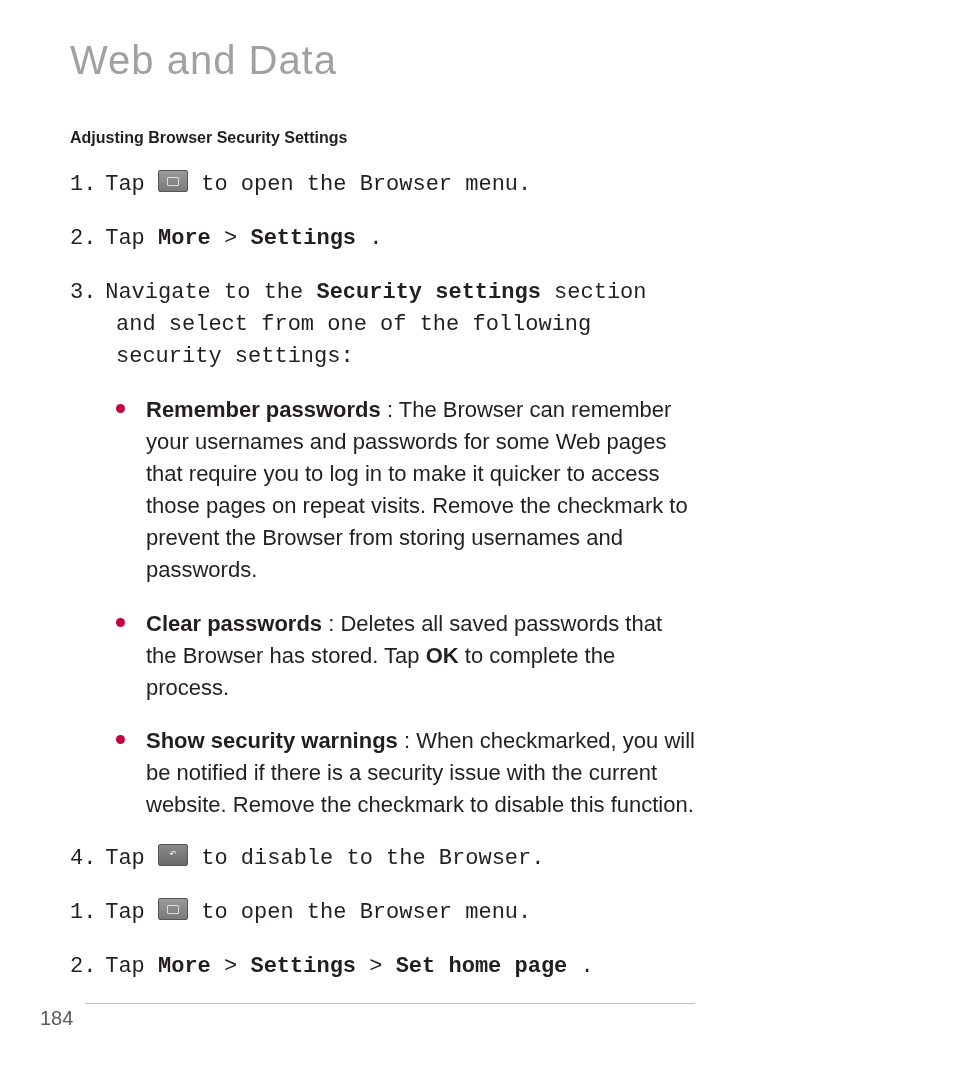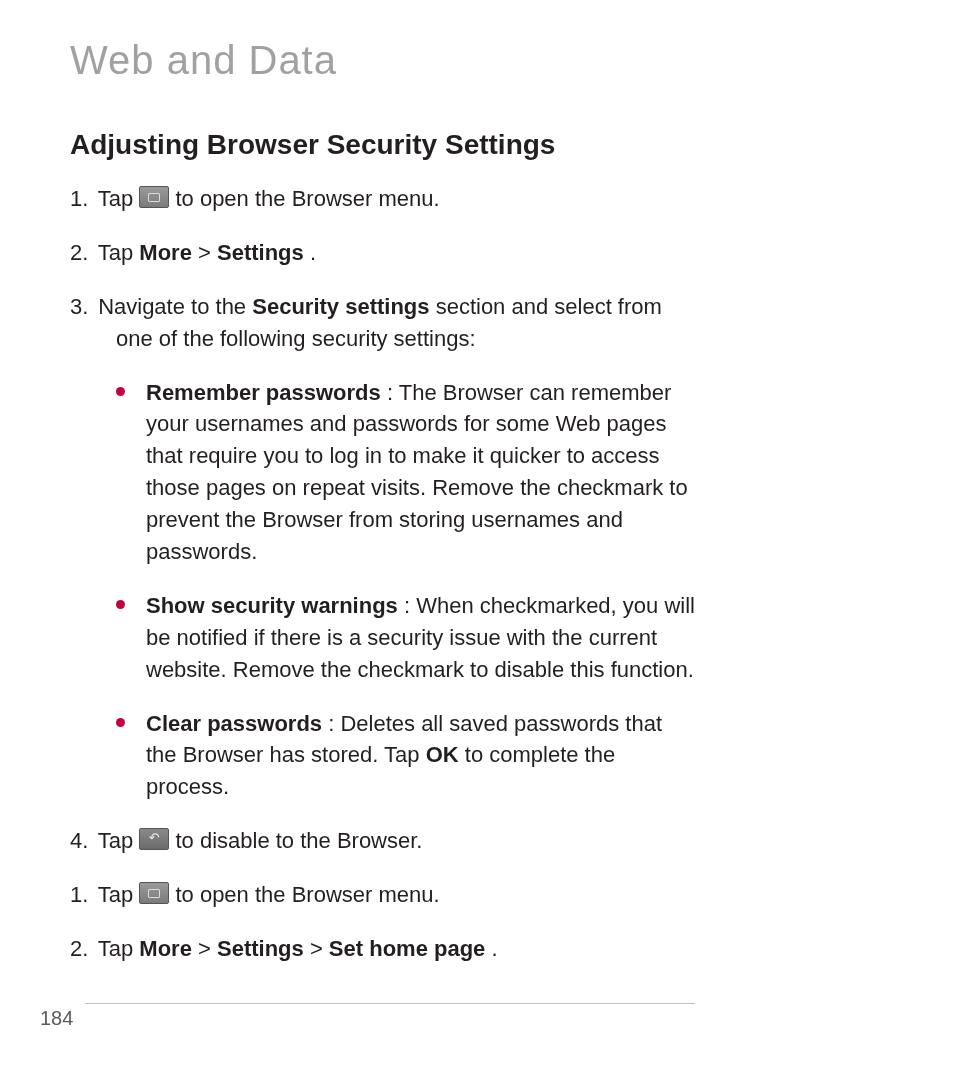--- a/index.html
+++ b/index.html
@@ -19,31 +19,32 @@
     padding: 38px 60px 0 70px;
   }
   .page-title {
     font-size: 40px;
     font-weight: 400;
     color: #a2a0a1;
     letter-spacing: 1px;
     margin: 0 0 46px 0;
   }
   .section-heading {
-    font-size: 28px;
+    font-size: 16px;
     font-weight: 700;
     color: #231f20;
     margin: 0 0 22px 0;
   }
   .step {
     font-size: 22px;
     line-height: 1.45;
     margin: 0 0 22px 0;
     padding-left: 46px;
     text-indent: -46px;
+    font-family: Liberation Mono, monospace;
   }
   .step-num {
     display: inline-block;
     width: 22px;
     text-indent: 0;
   }
   .bold { font-weight: 700; }
   .bullets {
     margin: 0 0 22px 0;
     padding-left: 46px;
@@ -150,28 +151,28 @@
     <span class="bold">Security settings</span>
     <span> section and select from one of the following security settings:</span>
   </p>
 
   <div class="bullets">
     <div class="bullet-item">
       <span class="bold">Remember passwords</span>
       <span>: The Browser can remember your usernames and passwords for some Web pages that require you to log in to make it quicker to access those pages on repeat visits. Remove the checkmark to prevent the Browser from storing usernames and passwords.</span>
     </div>
     <div class="bullet-item">
-      <span class="bold">Show security warnings</span>
-      <span>: When checkmarked, you will be notified if there is a security issue with the current website. Remove the checkmark to disable this function.</span>
-    </div>
-    <div class="bullet-item">
       <span class="bold">Clear passwords</span>
       <span>: Deletes all saved passwords that the Browser has stored. Tap </span>
       <span class="bold">OK</span>
       <span> to complete the process.</span>
+    </div>
+    <div class="bullet-item">
+      <span class="bold">Show security warnings</span>
+      <span>: When checkmarked, you will be notified if there is a security issue with the current website. Remove the checkmark to disable this function.</span>
     </div>
   </div>
 
   <p class="step">
     <span class="step-num">4.</span>
     <span>Tap </span>
     <span class="back-icon"></span>
     <span> to disable to the Browser.</span>
   </p>
 

